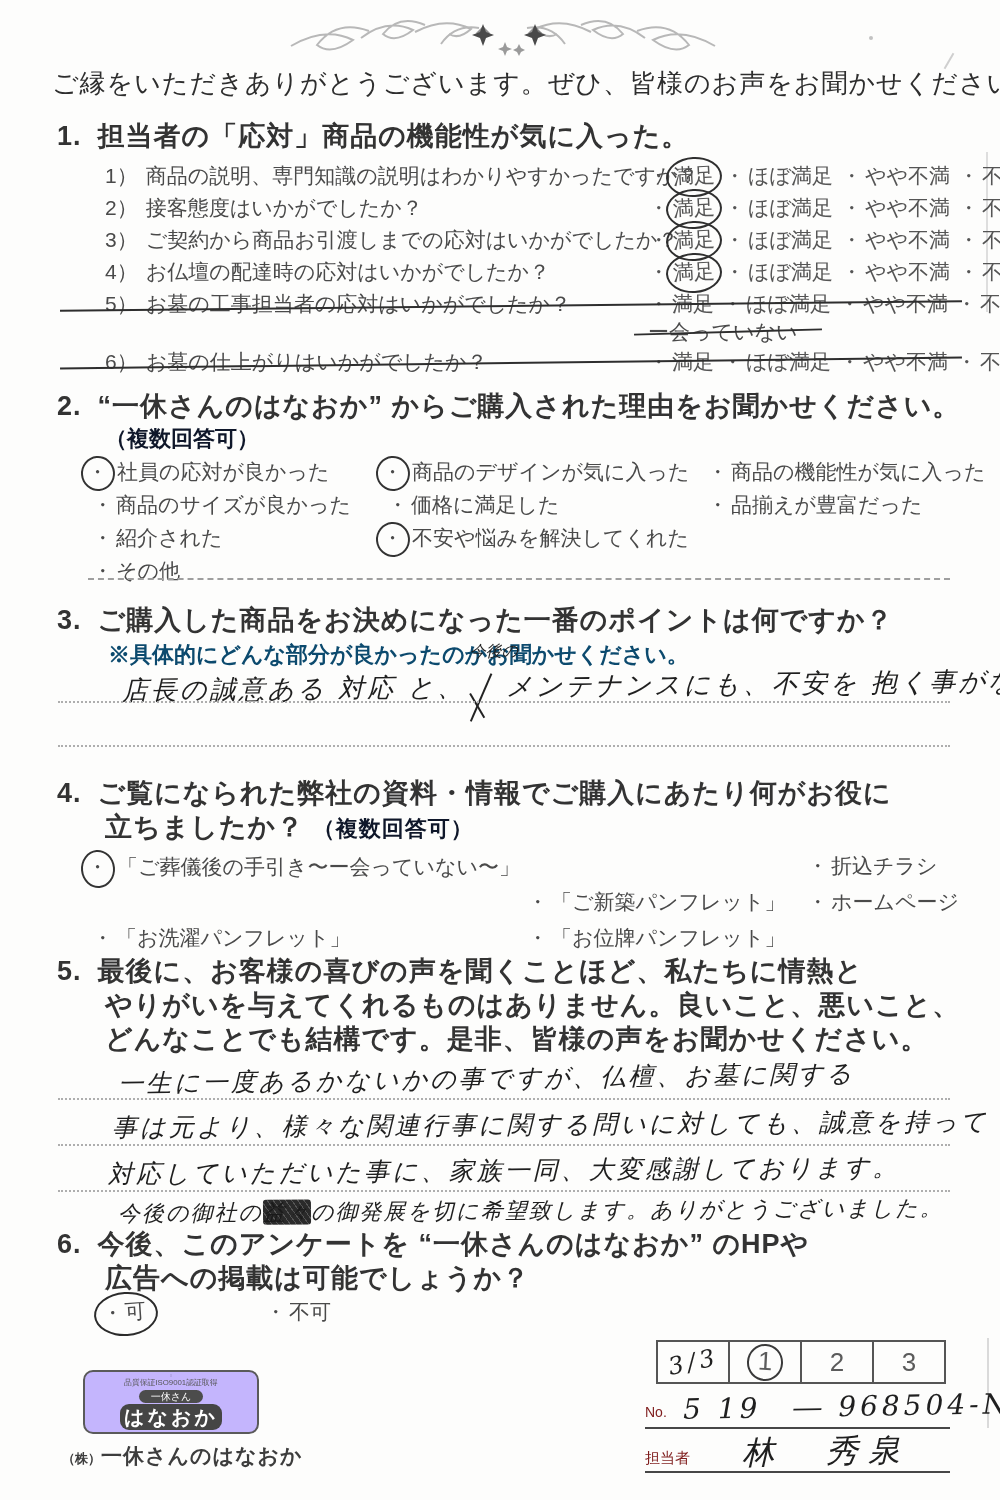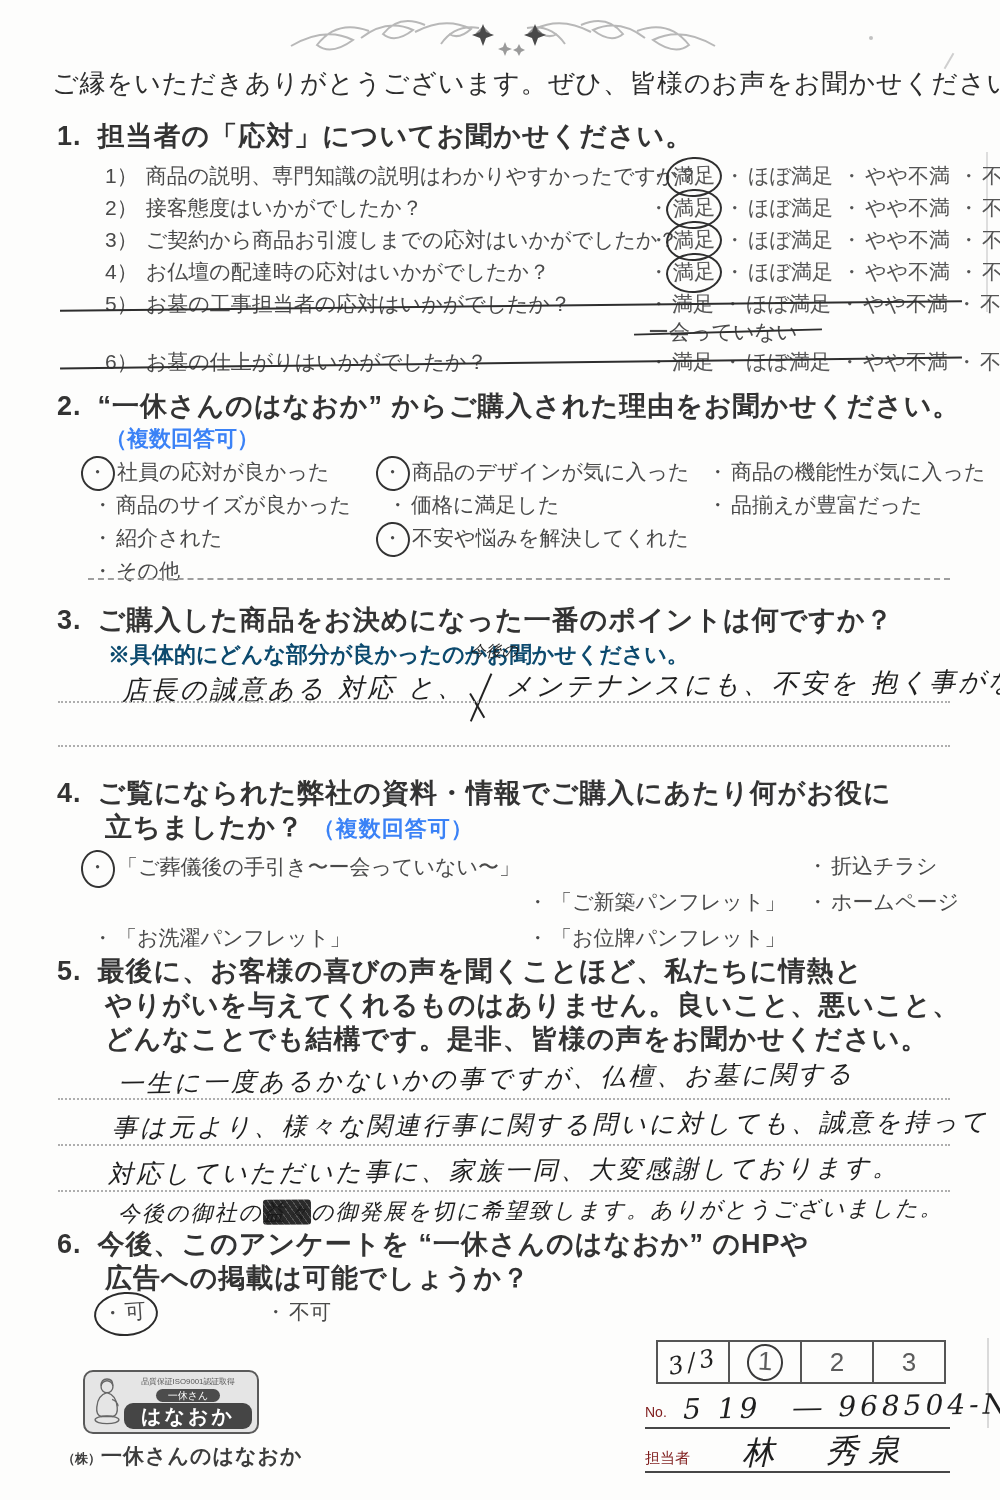--- a/index.html
+++ b/index.html
@@ -4,21 +4,21 @@
 <style>
   html,body{margin:0;padding:0;background:#e8e8e8;}
   .sheet{position:relative;width:1000px;height:1500px;background:#fdfdfc;overflow:hidden;
          font-family:"Liberation Sans",sans-serif;color:#474747;}
   .abs{position:absolute;}
   .nowrap{white-space:nowrap;}
   
   .greeting{font-family:"Liberation Serif",serif;font-size:26px;color:#2e2e2e;letter-spacing:1px;}
   .qhead{font-weight:700;font-size:27px;color:#333;letter-spacing:1px;white-space:nowrap;}
   .qnum{display:inline-block;margin-right:16px;}
-  .qsub{font-weight:700;font-size:22px;color:#3b82f6;}
+  .qsub{font-weight:700;font-size:22px;color:#0f172a;}
   .body-txt{font-size:21px;color:#4a4a4a;}
   .ino{display:inline-block;margin-right:8px;}
   .q1-row{position:absolute;left:105px;width:860px;font-size:21px;color:#4a4a4a;white-space:nowrap;}
   .opts{position:absolute;left:543px;top:0;white-space:nowrap;color:#555;}
   .opt{margin-right:1px;}
   .odot,.cdot{font-style:normal;margin:0 3px 0 7px;}
   .opt:first-child .odot{margin-left:0;}
   b.oword{font-weight:400;}
   .circled{display:inline-block;border:2px solid #2f2f2f;border-radius:50%;
            padding:3px 5px 5px;margin:-5px -6px -7px;transform:rotate(-3deg);}
@@ -35,22 +35,22 @@
   .hw-q3{font-size:26px;letter-spacing:3px;transform:rotate(-0.6deg);}
   .hw-q5{font-size:25px;letter-spacing:3px;}
   .hw-q5s{font-size:22px;letter-spacing:2px;}
   .scribble{background:repeating-linear-gradient(55deg,#2a2a2a 0 2px,#555 2px 3px,#2a2a2a 3px 5px);
             color:#1a1a1a;border-radius:3px;}
   .ins{position:relative;display:inline-block;width:40px;height:10px;}
   .ins-txt{position:absolute;left:4px;top:-44px;font-size:16px;letter-spacing:0;white-space:nowrap;}
   .ins-mark{position:absolute;left:14px;top:-14px;width:2px;height:52px;background:#222;transform:rotate(24deg);}
   .ins-mark2{position:absolute;left:10px;top:6px;width:2px;height:28px;background:#222;transform:rotate(-30deg);}
   
-  .logo-box{position:absolute;border:2px solid #5a5a5a;border-radius:10px;background:#e5e5e5;
-            display:flex;align-items:center;padding:2px 5px;box-sizing:border-box;}
+  .logo-box{position:absolute;border:2px solid #5a5a5a;border-radius:10px;background:#c4b5fd;
+            display:flex;align-items:center;padding:2px 5px;box-sizing:border-box;flex-direction:column;}
   .logo-right{flex:1;text-align:center;}
   .iso{font-size:8.5px;color:#555;white-space:nowrap;transform:scale(.92);}
   .pill-small{background:#4c4c4c;color:#fff;font-size:10px;line-height:13px;border-radius:7px;
               width:64px;margin:1px auto 0;}
   .pill-large{background:#454545;color:#fff;font-weight:700;font-size:20px;line-height:26px;
               border-radius:9px;margin-top:1px;letter-spacing:3px;}
   .company{white-space:nowrap;color:#3d3d3d;}
   .kabu{font-size:13px;font-weight:700;}
   .cname{font-size:21px;font-weight:700;letter-spacing:1px;}
   .thanks{font-family:"Liberation Serif",serif;font-size:25px;color:#333;letter-spacing:1px;}
@@ -95,21 +95,21 @@
   </svg>
 
   <div class="artifact" style="left:869px;top:36px;width:4px;height:4px;background:#c2c2c2;border-radius:50%;"></div>
   <div class="artifact" style="left:948px;top:52px;width:2px;height:18px;background:#cfcfcf;transform:rotate(30deg);"></div>
   <div class="artifact" style="left:986px;top:152px;width:2px;height:160px;background:#dedede;"></div>
   <div class="artifact" style="left:987px;top:1338px;width:2px;height:90px;background:#dadada;"></div>
 
   <div class="abs greeting nowrap" style="left:52px;top:66px;">ご縁をいただきありがとうございます。ぜひ、皆様のお声をお聞かせください。</div>
 
   <div class="abs qhead" style="left:57px;top:118px;">
-    <span class="qnum">1.</span><span>担当者の「応対」についてお聞かせください。</span>
+    <span class="qnum">1.</span><span>担当者の「応対」商品の機能性が気に入った。</span>
   </div>
 
   <div class="q1-row" style="top:162px;">
     <span class="ino">1）</span><span>商品の説明、専門知識の説明はわかりやすかったですか？</span>
     <span class="opts">
       <span class="opt"><i class="odot">・</i><b class="oword circled">満足</b></span><span class="opt"><i class="odot">・</i><b class="oword">ほぼ満足</b></span><span class="opt"><i class="odot">・</i><b class="oword">やや不満</b></span><span class="opt"><i class="odot">・</i><b class="oword">不満</b></span>
     </span>
   </div>
 
   <div class="q1-row" style="top:194px;">

